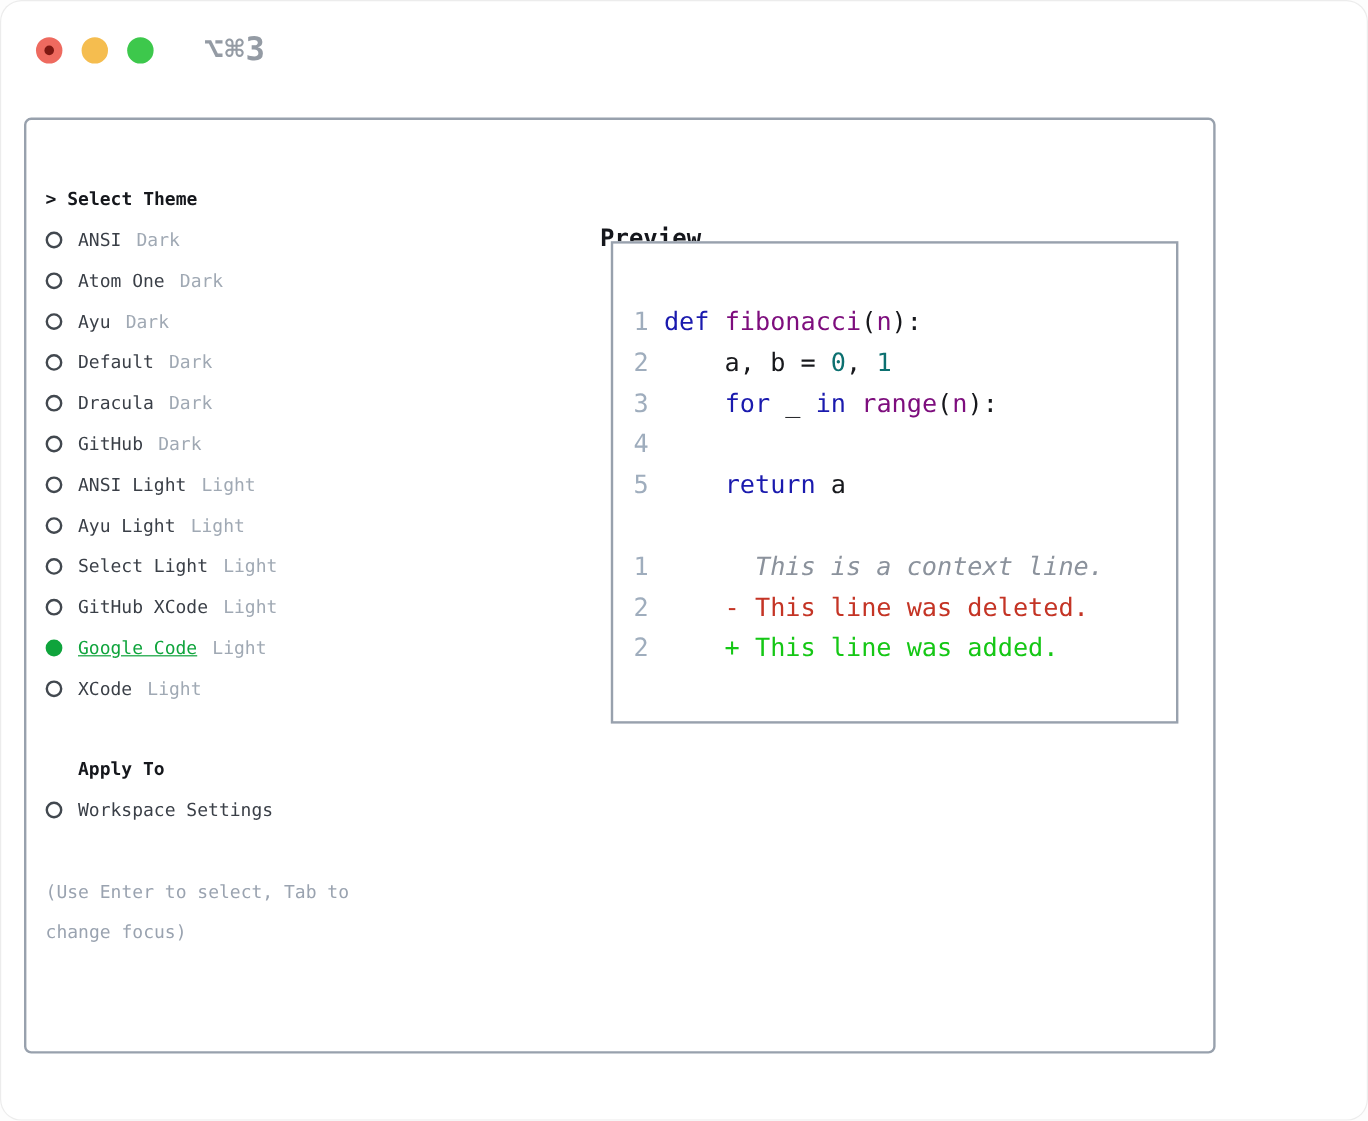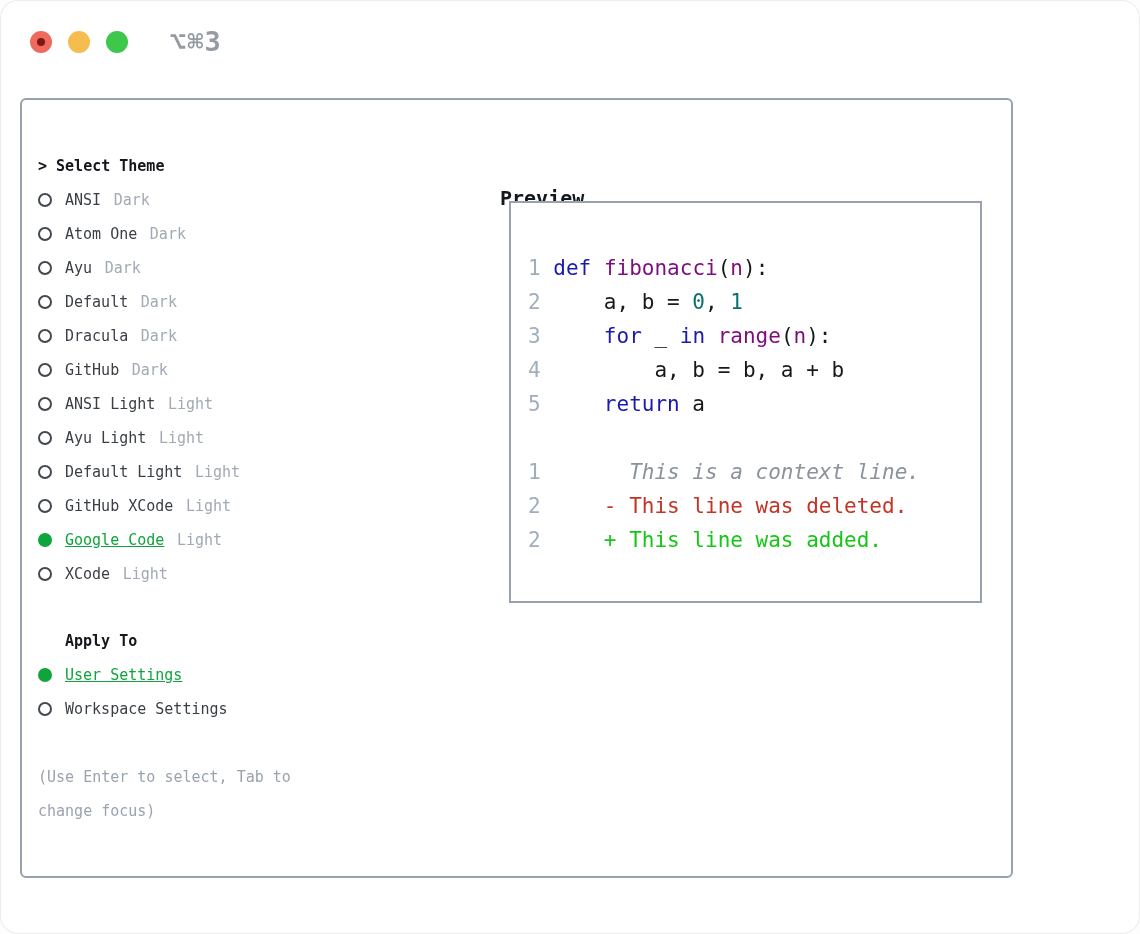--- a/index.html
+++ b/index.html
@@ -66,29 +66,28 @@
       <div class="row hdr">&gt; Select Theme</div>
       <div id="theme-items">
           <div class="row"><span class="marker"></span><span class="t-name">ANSI</span><span class="t-variant">Dark</span></div>
           <div class="row"><span class="marker"></span><span class="t-name">Atom One</span><span class="t-variant">Dark</span></div>
           <div class="row"><span class="marker"></span><span class="t-name">Ayu</span><span class="t-variant">Dark</span></div>
           <div class="row"><span class="marker"></span><span class="t-name">Default</span><span class="t-variant">Dark</span></div>
           <div class="row"><span class="marker"></span><span class="t-name">Dracula</span><span class="t-variant">Dark</span></div>
           <div class="row"><span class="marker"></span><span class="t-name">GitHub</span><span class="t-variant">Dark</span></div>
           <div class="row"><span class="marker"></span><span class="t-name">ANSI Light</span><span class="t-variant">Light</span></div>
           <div class="row"><span class="marker"></span><span class="t-name">Ayu Light</span><span class="t-variant">Light</span></div>
-          <div class="row"><span class="marker"></span><span class="t-name">Default Light</span><span class="t-variant">Light</span></div>
+          <div class="row"><span class="marker"></span><span class="t-name">Select Light</span><span class="t-variant">Light</span></div>
           <div class="row"><span class="marker"></span><span class="t-name">GitHub XCode</span><span class="t-variant">Light</span></div>
           <div class="row"><span class="marker sel"></span><span class="t-name sel">Google Code</span><span class="t-variant">Light</span></div>
           <div class="row"><span class="marker"></span><span class="t-name">XCode</span><span class="t-variant">Light</span></div>
         </div>
       <div class="spacer33"></div>
       <div class="row hdr" style="padding-left:27px">Apply To</div>
       <div id="apply-items">
-          <div class="row"><span class="marker sel"></span><span class="t-name sel">User Settings</span></div>
           <div class="row"><span class="marker"></span><span class="t-name">Workspace Settings</span></div>
         </div>
       <div class="spacer34"></div>
       <div class="help">(Use Enter to select, Tab to change focus)</div>
     </div>
 
     <div class="preview-hdr hdr">Preview</div>
     <div class="preview-box" id="preview-box">
         <div class="code-line">
           <span class="lineno">1</span>
@@ -97,21 +96,20 @@
         <div class="code-line">
           <span class="lineno">2</span>
           <span class="code"><span class="tok-pl">    a, b = </span><span class="tok-num">0</span><span class="tok-pl">, </span><span class="tok-num">1</span></span>
         </div>
         <div class="code-line">
           <span class="lineno">3</span>
           <span class="code"><span class="tok-pl">    </span><span class="tok-kw">for</span><span class="tok-pl"> _ </span><span class="tok-kw">in</span><span class="tok-pl"> </span><span class="tok-fn">range</span><span class="tok-pl">(</span><span class="tok-fn">n</span><span class="tok-pl">):</span></span>
         </div>
         <div class="code-line">
           <span class="lineno">4</span>
-          <span class="code"><span class="tok-pl">        a, b = b, a + b</span></span>
         </div>
         <div class="code-line">
           <span class="lineno">5</span>
           <span class="code"><span class="tok-pl">    </span><span class="tok-kw">return</span><span class="tok-pl"> a</span></span>
         </div>
         <div class="code-line">
           <span class="lineno"></span>
           <span class="code"></span>
         </div>
         <div class="code-line">

